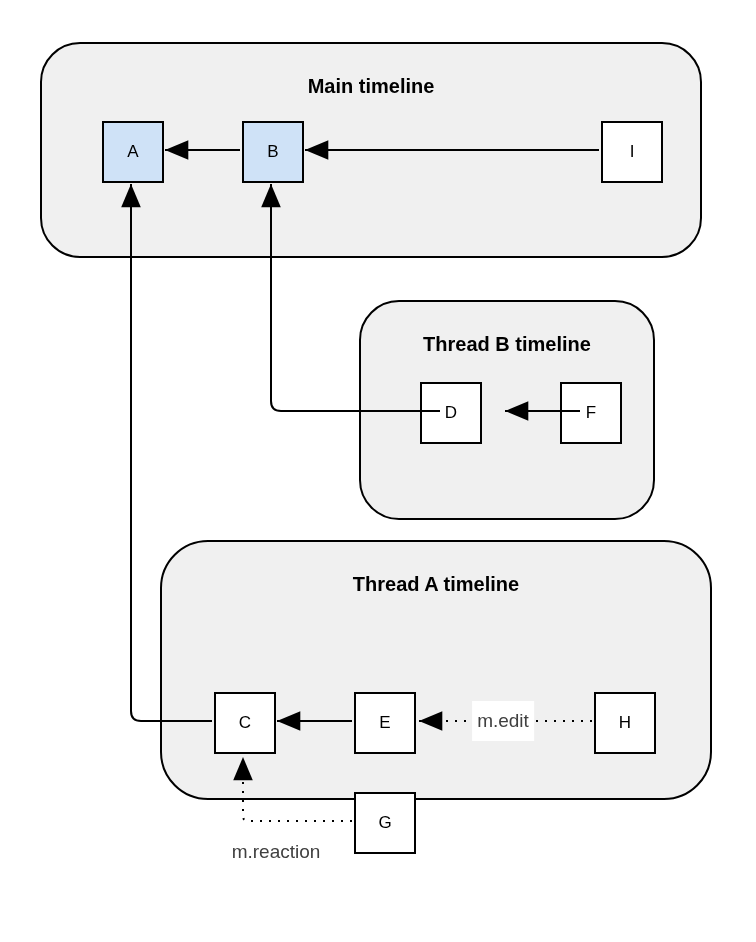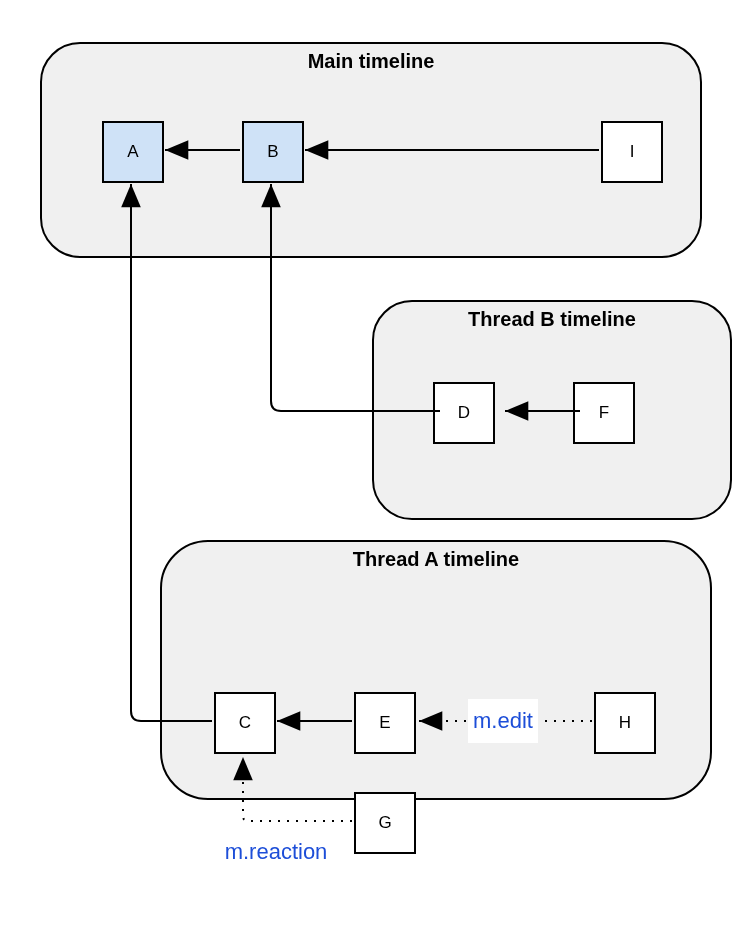--- a/index.html
+++ b/index.html
@@ -16,21 +16,21 @@
 
   .container-box {
     position: absolute;
     background: var(--container-fill, #f0f0f0);
     border: 2px solid var(--container-border, #000000);
     border-radius: 40px;
   }
   .container-title {
     width: 100%;
     text-align: center;
-    padding-top: 6px;
+    padding-top: 31px;
     font-size: 20px;
     font-weight: bold;
     color: #000;
   }
 
   .node {
     position: absolute;
     width: 62px;
     height: 62px;
     background: var(--node-fill, #ffffff);
@@ -54,22 +54,22 @@
     stroke: var(--edge-color, #000000);
     stroke-width: 2;
   }
   .edges-layer path.dotted { stroke-dasharray: 2 7; }
 
   .edge-label {
     position: absolute;
     transform: translate(-50%, -50%);
     background: var(--label-bg, #ffffff);
     padding: 9px 5px;
-    font-size: 22px;
-    color: #1d4ed8;
+    font-size: 19px;
+    color: #404040;
     white-space: nowrap;
   }
 </style>
 </head>
 <body>
 
 <div class="canvas">
 
   <div class="container-box" style="left:40px; top:42px; width:662px; height:216px;">
     <div class="container-title">Main timeline</div>
@@ -77,21 +77,21 @@
       <span>A</span>
     </div>
     <div class="node highlight" style="left:200px; top:77px;">
       <span>B</span>
     </div>
     <div class="node" style="left:559px; top:77px;">
       <span>I</span>
     </div>
   </div>
 
-  <div class="container-box" style="left:372px; top:300px; width:360px; height:220px;">
+  <div class="container-box" style="left:359px; top:300px; width:296px; height:220px;">
     <div class="container-title">Thread B timeline</div>
     <div class="node" style="left:59px; top:80px;">
       <span>D</span>
     </div>
     <div class="node" style="left:199px; top:80px;">
       <span>F</span>
     </div>
   </div>
 
   <div class="container-box" style="left:160px; top:540px; width:552px; height:260px; border-radius:48px;">

